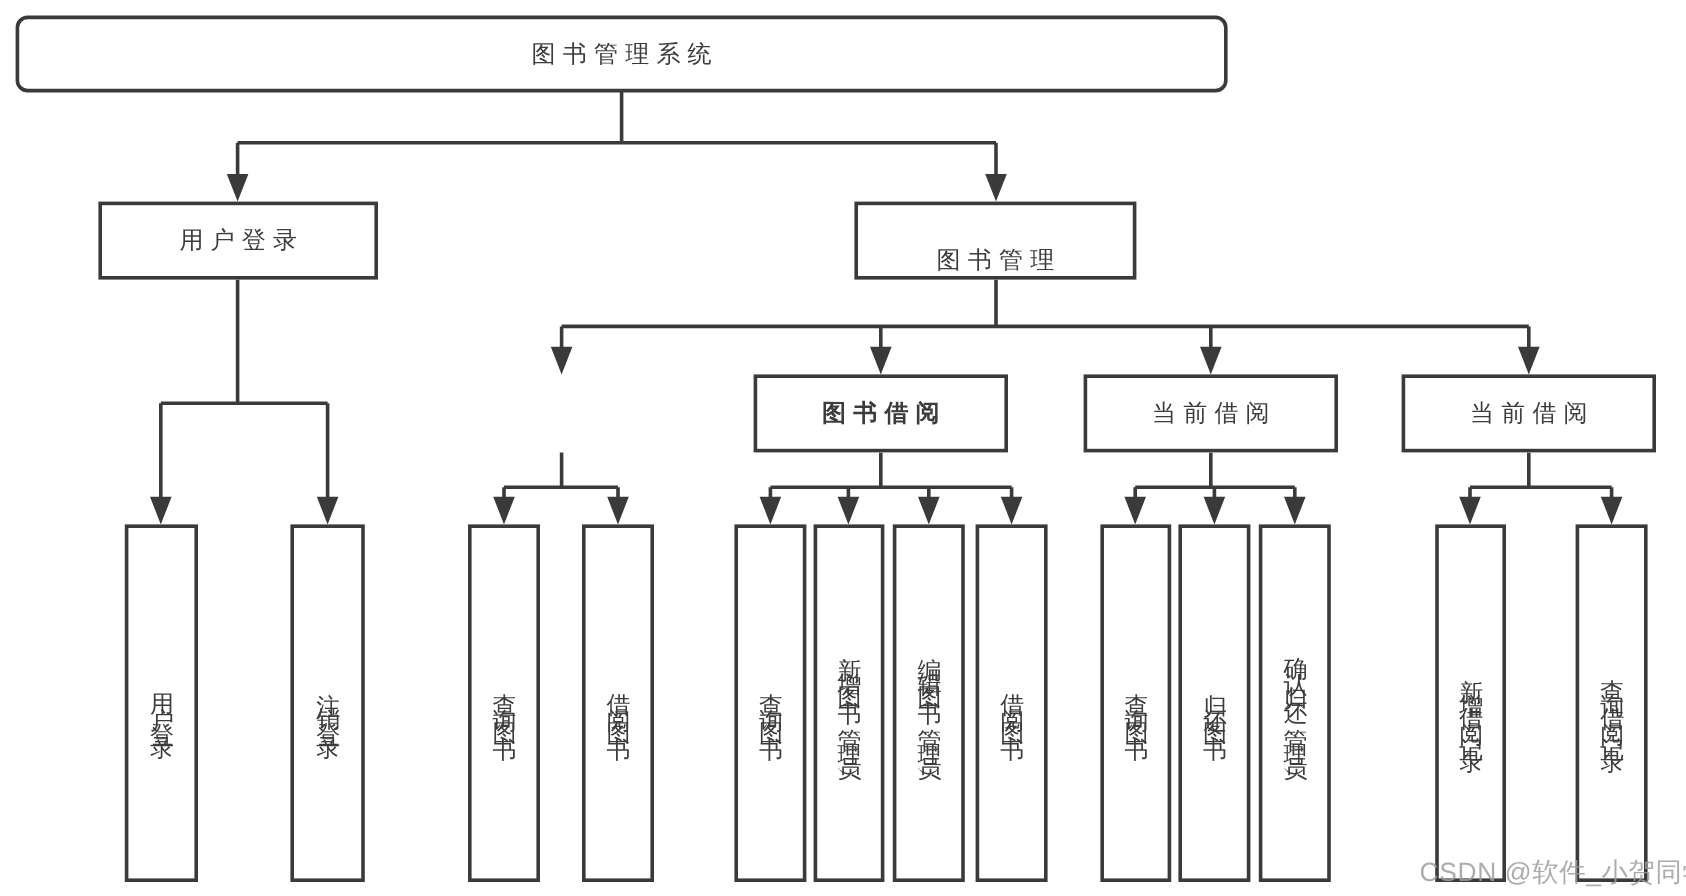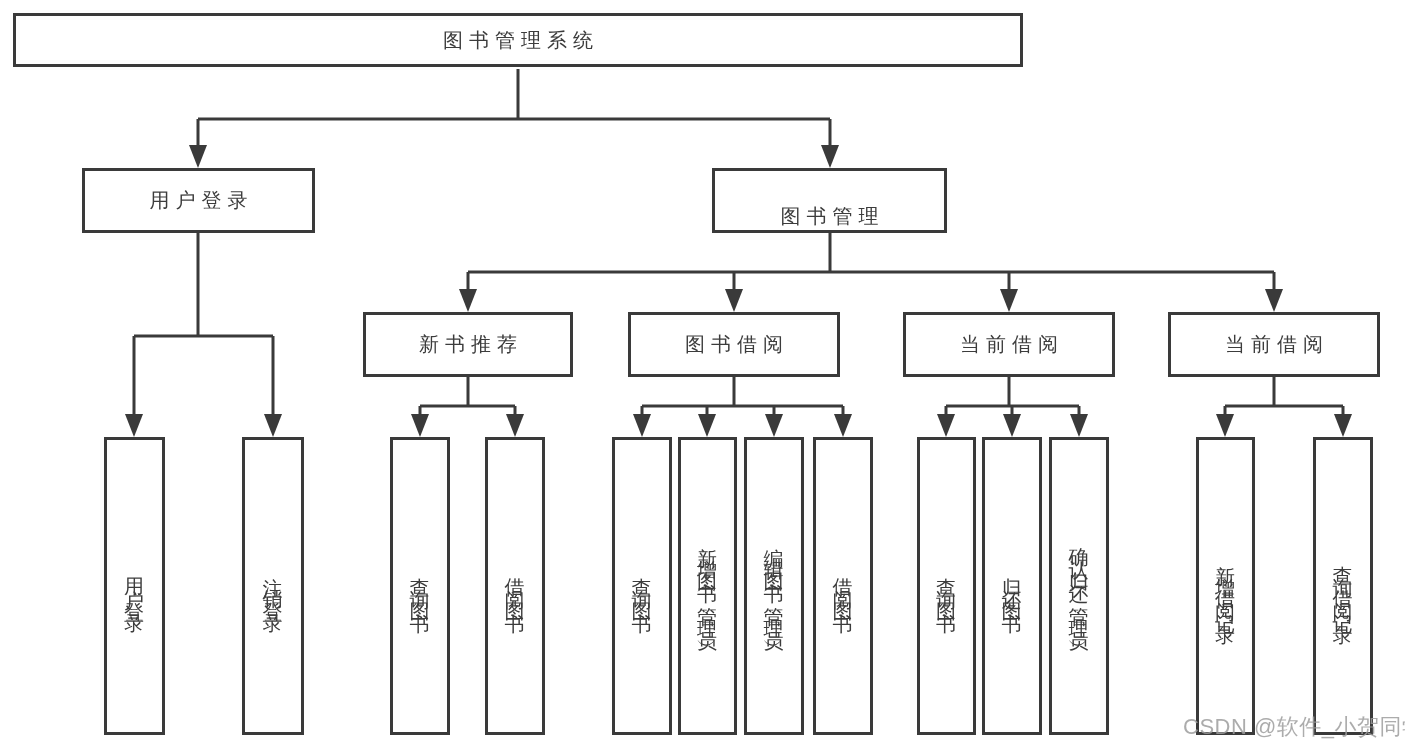--- a/index.html
+++ b/index.html
@@ -70,35 +70,32 @@
 
       <polygon points="937,414 955,414 946,437"></polygon>
       <polygon points="1003,414 1021,414 1012,437"></polygon>
       <polygon points="1070,414 1088,414 1079,437"></polygon>
 
       <polygon points="1216,414 1234,414 1225,437"></polygon>
       <polygon points="1334,414 1352,414 1343,437"></polygon>
     </g>
   </svg>
 
-  <div class="box" style="left:13px; top:13px; width:1010px; height:54px;">
+  <div class="box" style="left:13px; top:13px; width:1010px; height:64px;border-radius:10px;">
     <span class="h-label">图书管理系统</span>
   </div>
 
   <div class="box" style="left:82px; top:168px; width:233px; height:65px;">
     <span class="h-label">用户登录</span>
   </div>
   <div class="box" style="left:712px; top:168px; width:235px; height:65px;align-items:flex-end;">
     <span class="h-label">图书管理</span>
   </div>
 
-  <div class="box" style="left:363px; top:312px; width:210px; height:65px;">
-    <span class="h-label">新书推荐</span>
-  </div>
-  <div class="box" style="left:628px; top:312px; width:212px; height:65px;">
+  <div class="box" style="left:628px; top:312px; width:212px; height:65px;font-weight:bold;">
     <span class="h-label">图书借阅</span>
   </div>
   <div class="box" style="left:903px; top:312px; width:212px; height:65px;">
     <span class="h-label">当前借阅</span>
   </div>
   <div class="box" style="left:1168px; top:312px; width:212px; height:65px;">
     <span class="h-label">当前借阅</span>
   </div>
 
   <div class="box" style="left:104px; top:437px; width:61px; height:298px;">

